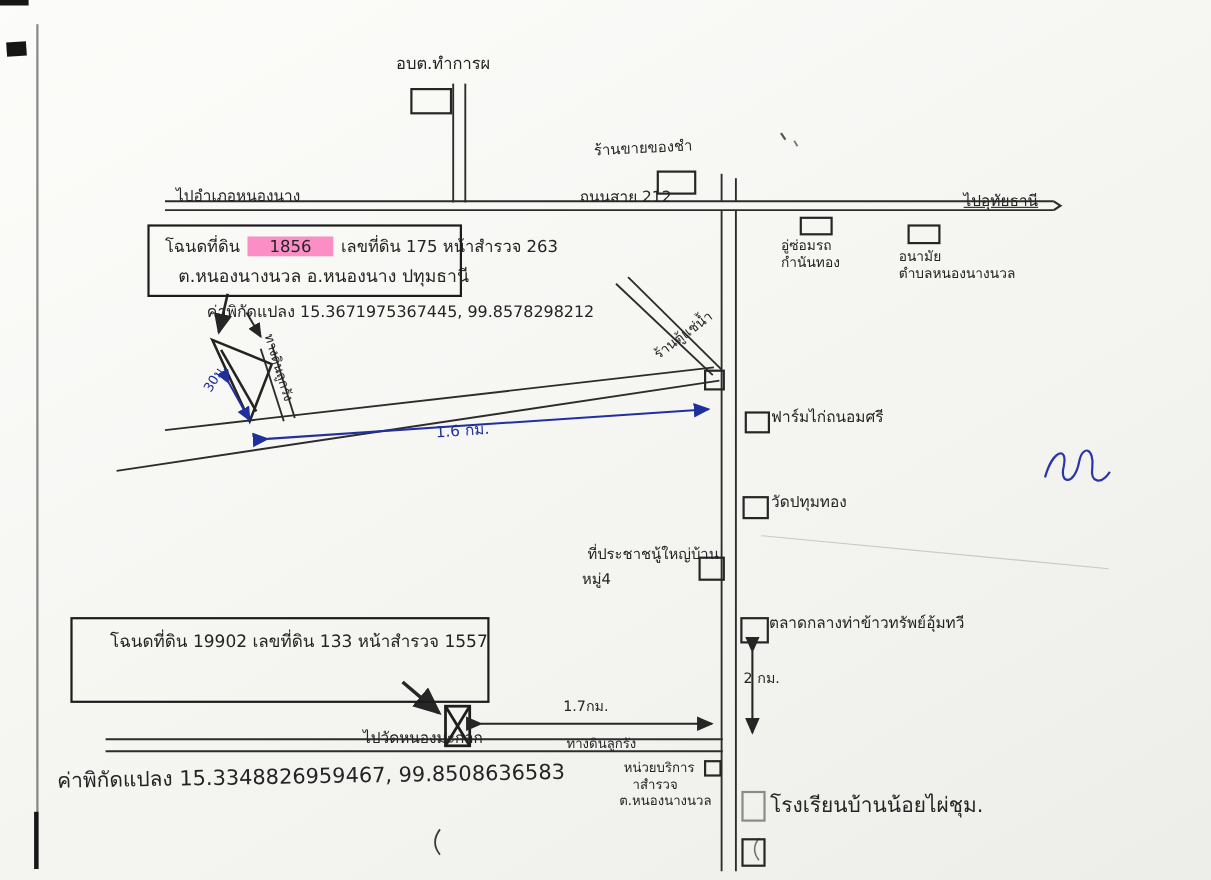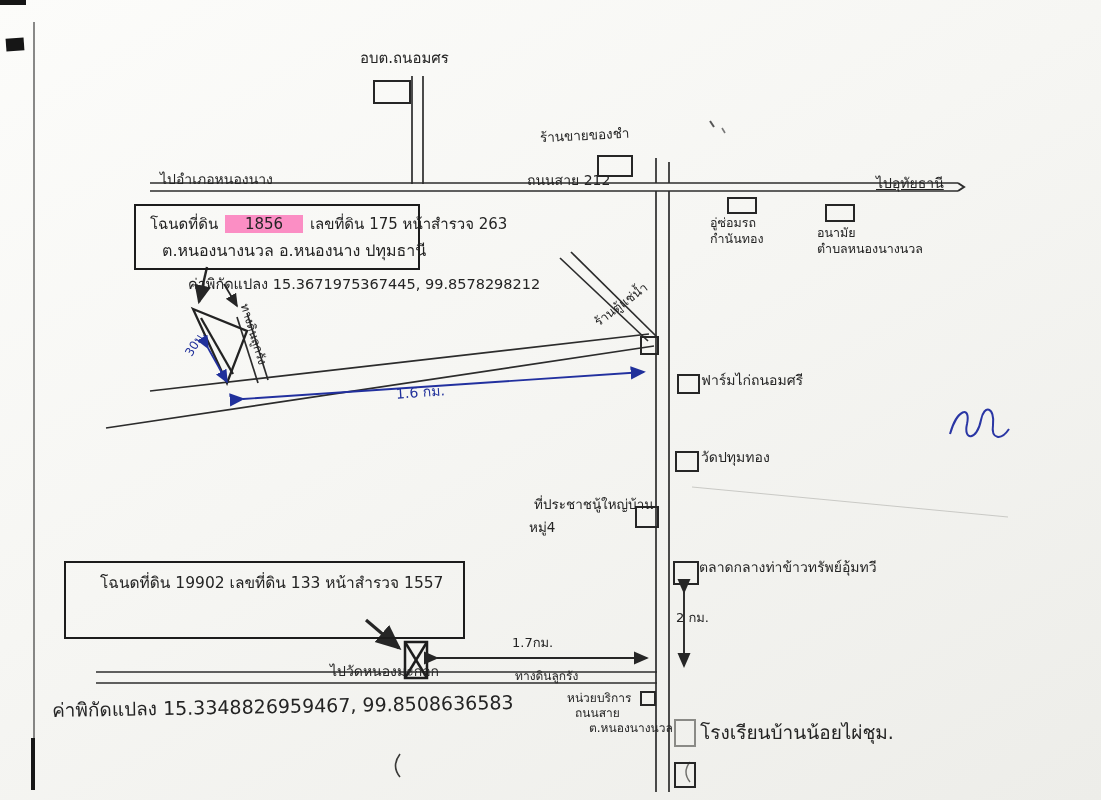--- a/index.html
+++ b/index.html
@@ -116,26 +116,26 @@
   <div class="box" style="left:134px;top:204px;width:282px;height:62px;">
     <div class="lbl" style="left:14px;top:10px;font-size:15px;">
       <span>โฉนดที่ดิน</span>
       <span class="hl">1856</span>
       <span>เลขที่ดิน 175 หน้าสำรวจ 263</span>
     </div>
     <div class="lbl" style="left:26px;top:36px;font-size:16px;">ต.หนองนางนวล อ.หนองนาง ปทุมธานี</div>
   </div>
   <div class="lbl" style="left:188px;top:277px;font-size:14.5px;">ค่าพิกัดแปลง 15.3671975367445, 99.8578298212</div>
 
-  <div class="box" style="left:64px;top:561px;width:377px;height:74px;padding-left:20px;">
+  <div class="box" style="left:64px;top:561px;width:377px;height:74px;">
     <div class="lbl" style="left:34px;top:12px;font-size:15.5px;">โฉนดที่ดิน 19902 เลขที่ดิน 133 หน้าสำรวจ 1557</div>
   </div>
   <div class="lbl" style="left:52px;top:696px;font-size:19px;transform:rotate(-1deg);">ค่าพิกัดแปลง 15.3348826959467, 99.8508636583</div>
 
-  <div class="lbl" style="left:360px;top:50px;font-size:15px;">อบต.ถนอมศร</div>
+  <div class="lbl" style="left:360px;top:50px;font-size:15px;">อบต.ทำการผ</div>
   <div class="lbl" style="left:540px;top:128px;font-size:13.5px;transform:rotate(-3deg);">ร้านขายของชำ</div>
 
   <div class="lbl" style="left:160px;top:172px;font-size:14px;">ไปอำเภอหนองนาง</div>
   <div class="lbl" style="left:527px;top:173px;font-size:14px;">ถนนสาย 212</div>
   <div class="lbl" style="left:876px;top:176px;font-size:14px;text-decoration:underline;">ไปอุทัยธานี</div>
 
   <div class="lbl" style="left:710px;top:216px;font-size:12.5px;">อู่ซ่อมรถ</div>
   <div class="lbl" style="left:710px;top:232px;font-size:12.5px;">กำนันทอง</div>
   <div class="lbl" style="left:817px;top:226px;font-size:12.5px;">อนามัย</div>
   <div class="lbl" style="left:817px;top:242px;font-size:12.5px;">ตำบลหนองนางนวล</div>
@@ -154,18 +154,18 @@
   <div class="lbl" style="left:529px;top:520px;font-size:13.5px;">หมู่4</div>
 
   <div class="lbl" style="left:699px;top:560px;font-size:14px;">ตลาดกลางท่าข้าวทรัพย์อุ้มทวี</div>
   <div class="lbl" style="left:676px;top:611px;font-size:13px;">2 กม.</div>
 
   <div class="lbl" style="left:330px;top:664px;font-size:14px;">ไปวัดหนองมะกอก</div>
   <div class="lbl" style="left:512px;top:636px;font-size:13px;">1.7กม.</div>
   <div class="lbl" style="left:515px;top:670px;font-size:12px;">ทางดินลูกรัง</div>
 
   <div class="lbl" style="left:567px;top:692px;font-size:12px;">หน่วยบริการ</div>
-  <div class="lbl" style="left:575px;top:707px;font-size:12px;">ถนนสาย</div>
-  <div class="lbl" style="left:563px;top:722px;font-size:12px;margin-left:26px;">ต.หนองนางนวล</div>
+  <div class="lbl" style="left:575px;top:707px;font-size:12px;">าสำรวจ</div>
+  <div class="lbl" style="left:563px;top:722px;font-size:12px;">ต.หนองนางนวล</div>
 
   <div class="lbl" style="left:700px;top:722px;font-size:19px;">โรงเรียนบ้านน้อยไผ่ชุม.</div>
 
 </div>
 
 </body></html>

